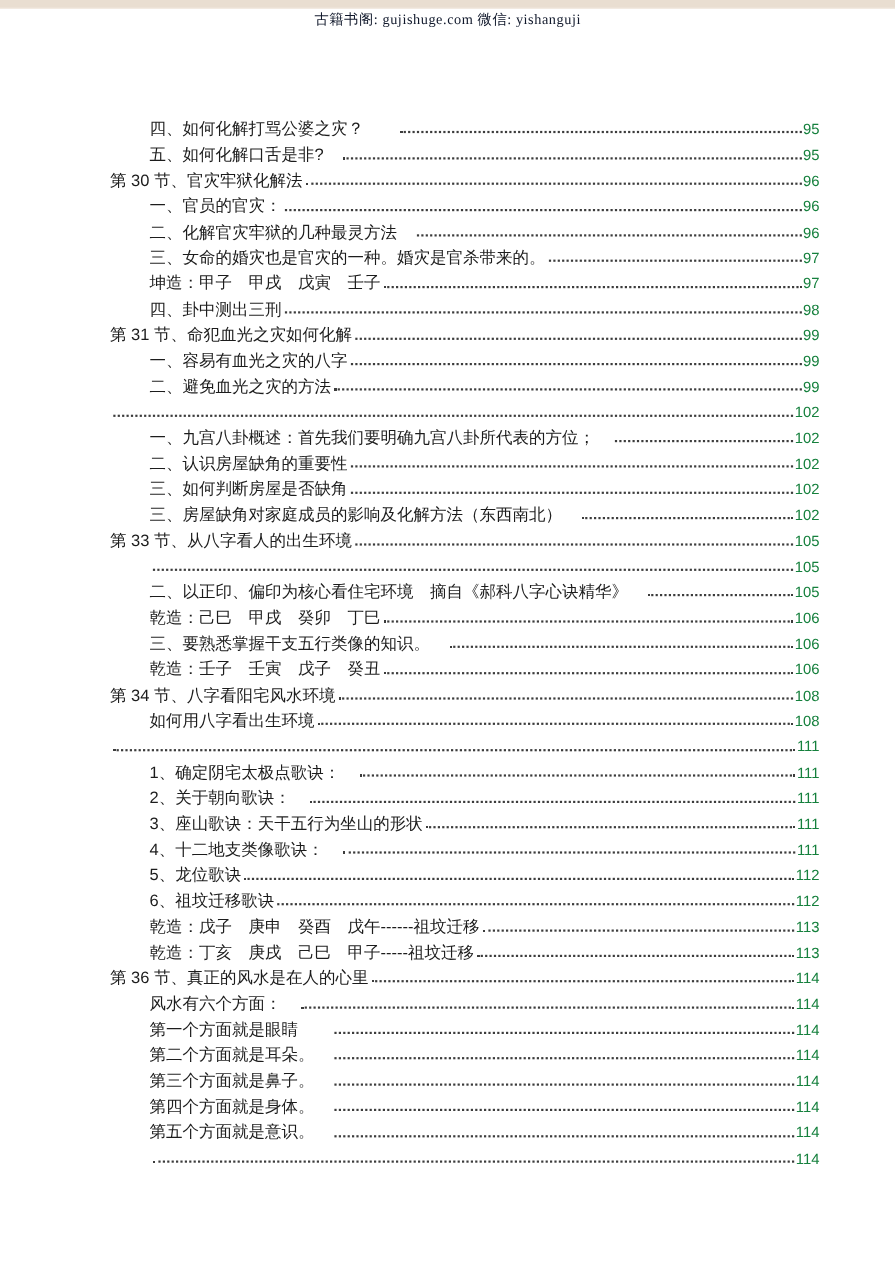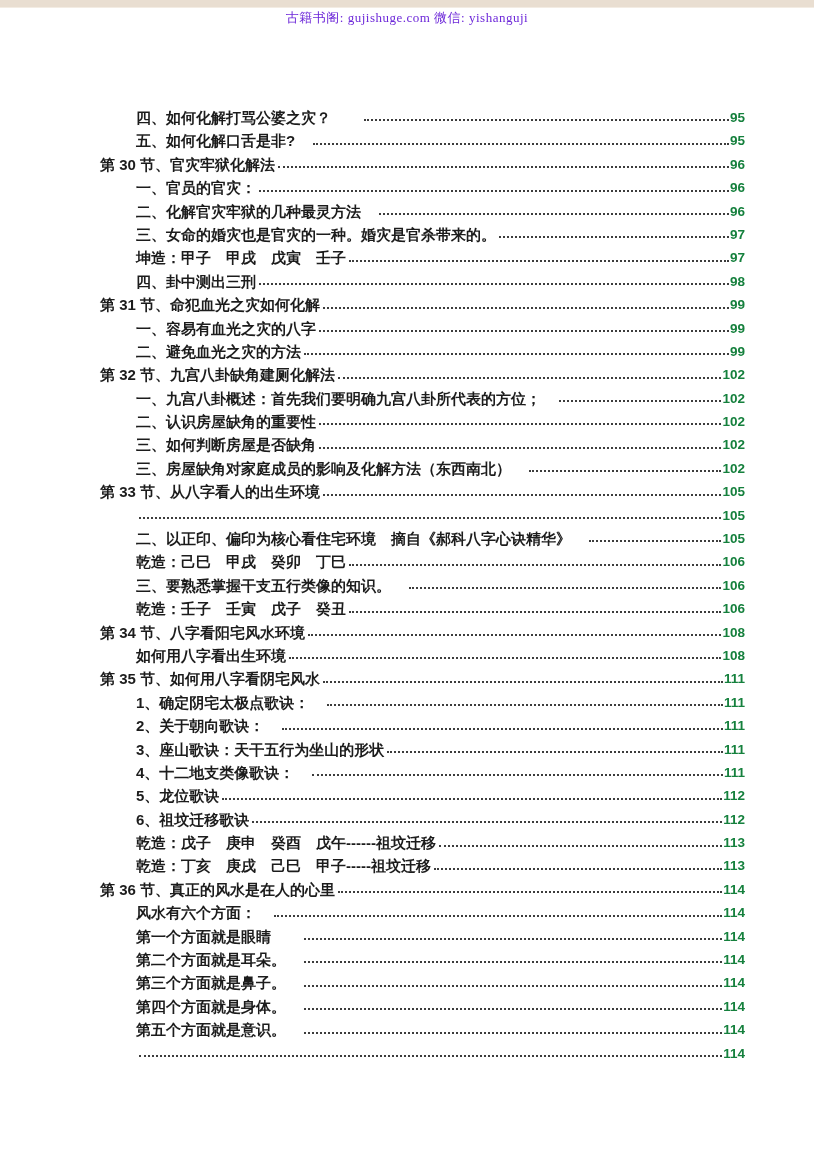--- a/index.html
+++ b/index.html
@@ -24,36 +24,35 @@
   }
   .site-header {
     position: absolute;
     top: 9px;
     left: 0;
     width: 814px;
     text-align: center;
     font-family: "Liberation Serif", "DejaVu Serif", serif;
     font-size: 13px;
     letter-spacing: 0.5px;
-    color: #6d28d9;
+    color: #0f172a;
   }
   .toc {
     position: absolute;
     top: 106px;
     left: 100px;
     right: 69px; 
     color: #1c1c1c;
   }
   .toc-row {
     display: flex;
-    align-items: flex-end;
+    align-items: center;
     height: 23.4px;
     line-height: 23.4px;
     cursor: pointer;
-    font-weight: bold;
   }
   .toc-row.lvl1 { padding-left: 36px; }
   .toc-text {
     white-space: pre;
     font-size: 15px;
     flex: 0 0 auto;
   }
   .leader {
     flex: 1 1 auto;
     align-self: flex-end;
@@ -125,21 +124,20 @@
       <span class="toc-text">一、容易有血光之灾的八字</span>
       <span class="leader"></span>
       <span class="pagenum">99</span>
     </div>
     <div class="toc-row lvl1">
       <span class="toc-text">二、避免血光之灾的方法</span>
       <span class="leader"></span>
       <span class="pagenum">99</span>
     </div>
     <div class="toc-row lvl0">
-      <span class="toc-text">第 32 节、九宫八卦缺角建厕化解法</span>
       <span class="leader"></span>
       <span class="pagenum">102</span>
     </div>
     <div class="toc-row lvl1">
       <span class="toc-text">一、九宫八卦概述：首先我们要明确九宫八卦所代表的方位；　</span>
       <span class="leader"></span>
       <span class="pagenum">102</span>
     </div>
     <div class="toc-row lvl1">
       <span class="toc-text">二、认识房屋缺角的重要性</span>
@@ -189,21 +187,20 @@
       <span class="toc-text">第 34 节、八字看阳宅风水环境</span>
       <span class="leader"></span>
       <span class="pagenum">108</span>
     </div>
     <div class="toc-row lvl1">
       <span class="toc-text">如何用八字看出生环境</span>
       <span class="leader"></span>
       <span class="pagenum">108</span>
     </div>
     <div class="toc-row lvl0">
-      <span class="toc-text">第 35 节、如何用八字看阴宅风水</span>
       <span class="leader"></span>
       <span class="pagenum">111</span>
     </div>
     <div class="toc-row lvl1">
       <span class="toc-text">1、确定阴宅太极点歌诀：　</span>
       <span class="leader"></span>
       <span class="pagenum">111</span>
     </div>
     <div class="toc-row lvl1">
       <span class="toc-text">2、关于朝向歌诀：　</span>

